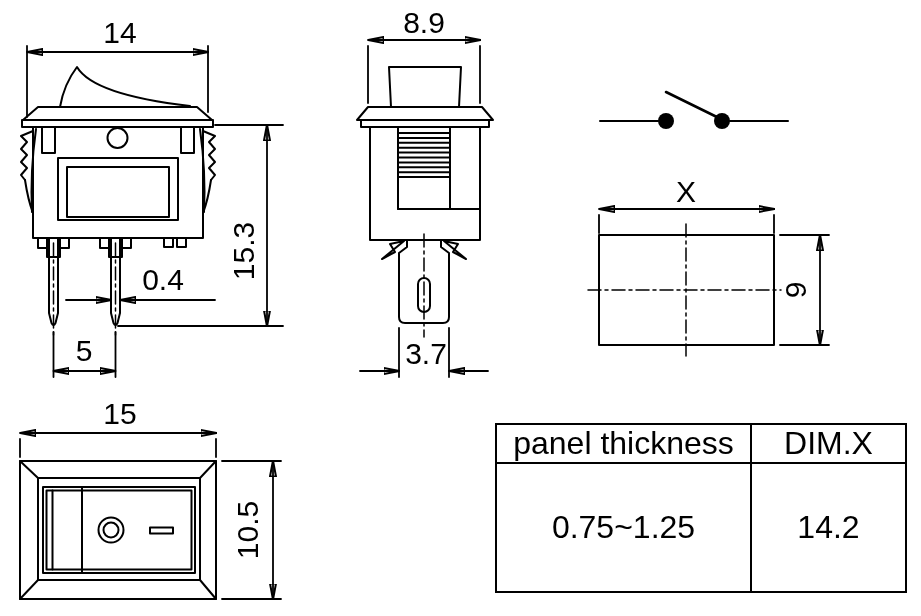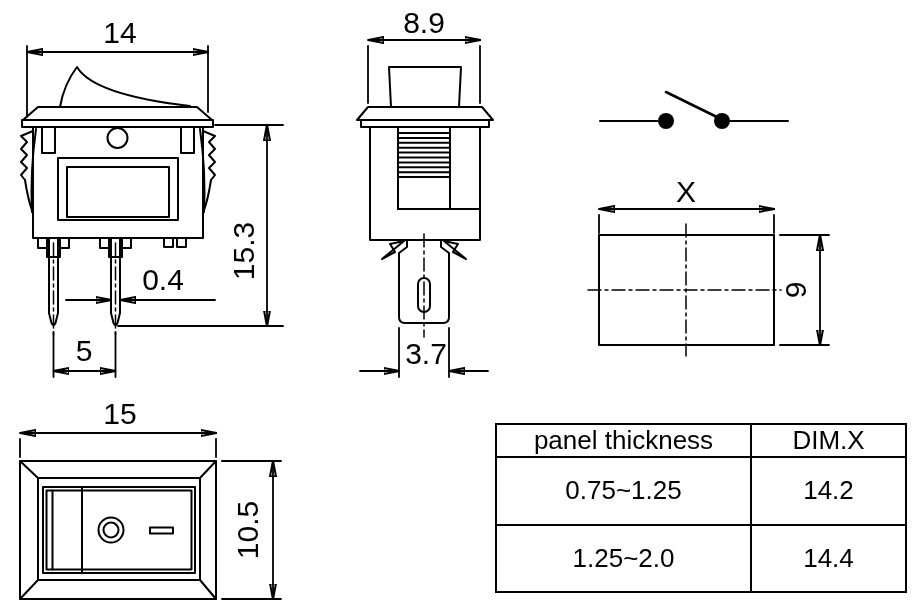--- a/index.html
+++ b/index.html
@@ -10,21 +10,21 @@
   .s  path,.s line,.s rect,.s circle,.s polyline,.s polygon{stroke:#000;fill:none;stroke-width:2;stroke-linecap:round;stroke-linejoin:round;}
   .dim line,.dim path{stroke-width:1.8;}
   .cl{stroke-dasharray:13 4 3 4;stroke-width:1.5 !important;}
   .dot{fill:#000 !important;stroke:none !important;}
   .lever{stroke-width:2.6 !important;}
   text{font-family:"Liberation Sans","DejaVu Sans",sans-serif;font-size:30px;fill:#000;stroke:none;text-anchor:middle;}
   
   .table-wrap{position:absolute;left:495px;top:423px;width:410px;height:170px;}
   .table-wrap table{border-collapse:collapse;table-layout:fixed;width:410px;height:170px;}
   .table-wrap td,.table-wrap th{border:2px solid #000;text-align:center;vertical-align:middle;
-      font-size:26px;font-weight:normal;padding:0;color:#000;background:#fff;}
+      font-size:32px;font-weight:normal;padding:0;color:#000;background:#fff;}
   .col-a{width:255px;}
   .col-b{width:155px;}
 </style>
 </head>
 <body>
 
 <div id="stage">
 
 <svg width="921" height="616" viewBox="0 0 921 616" class="s">
   <defs>
@@ -221,21 +221,17 @@
       <tr>
         <th>panel thickness</th>
         <th>DIM.X</th>
       </tr>
     </thead>
     <tbody>
       <tr>
         <td>0.75~1.25</td>
         <td>14.2</td>
       </tr>
-      <tr>
-        <td>1.25~2.0</td>
-        <td>14.4</td>
-      </tr>
     </tbody>
   </table>
 </div>
 
 </div>
 
 </body></html>

